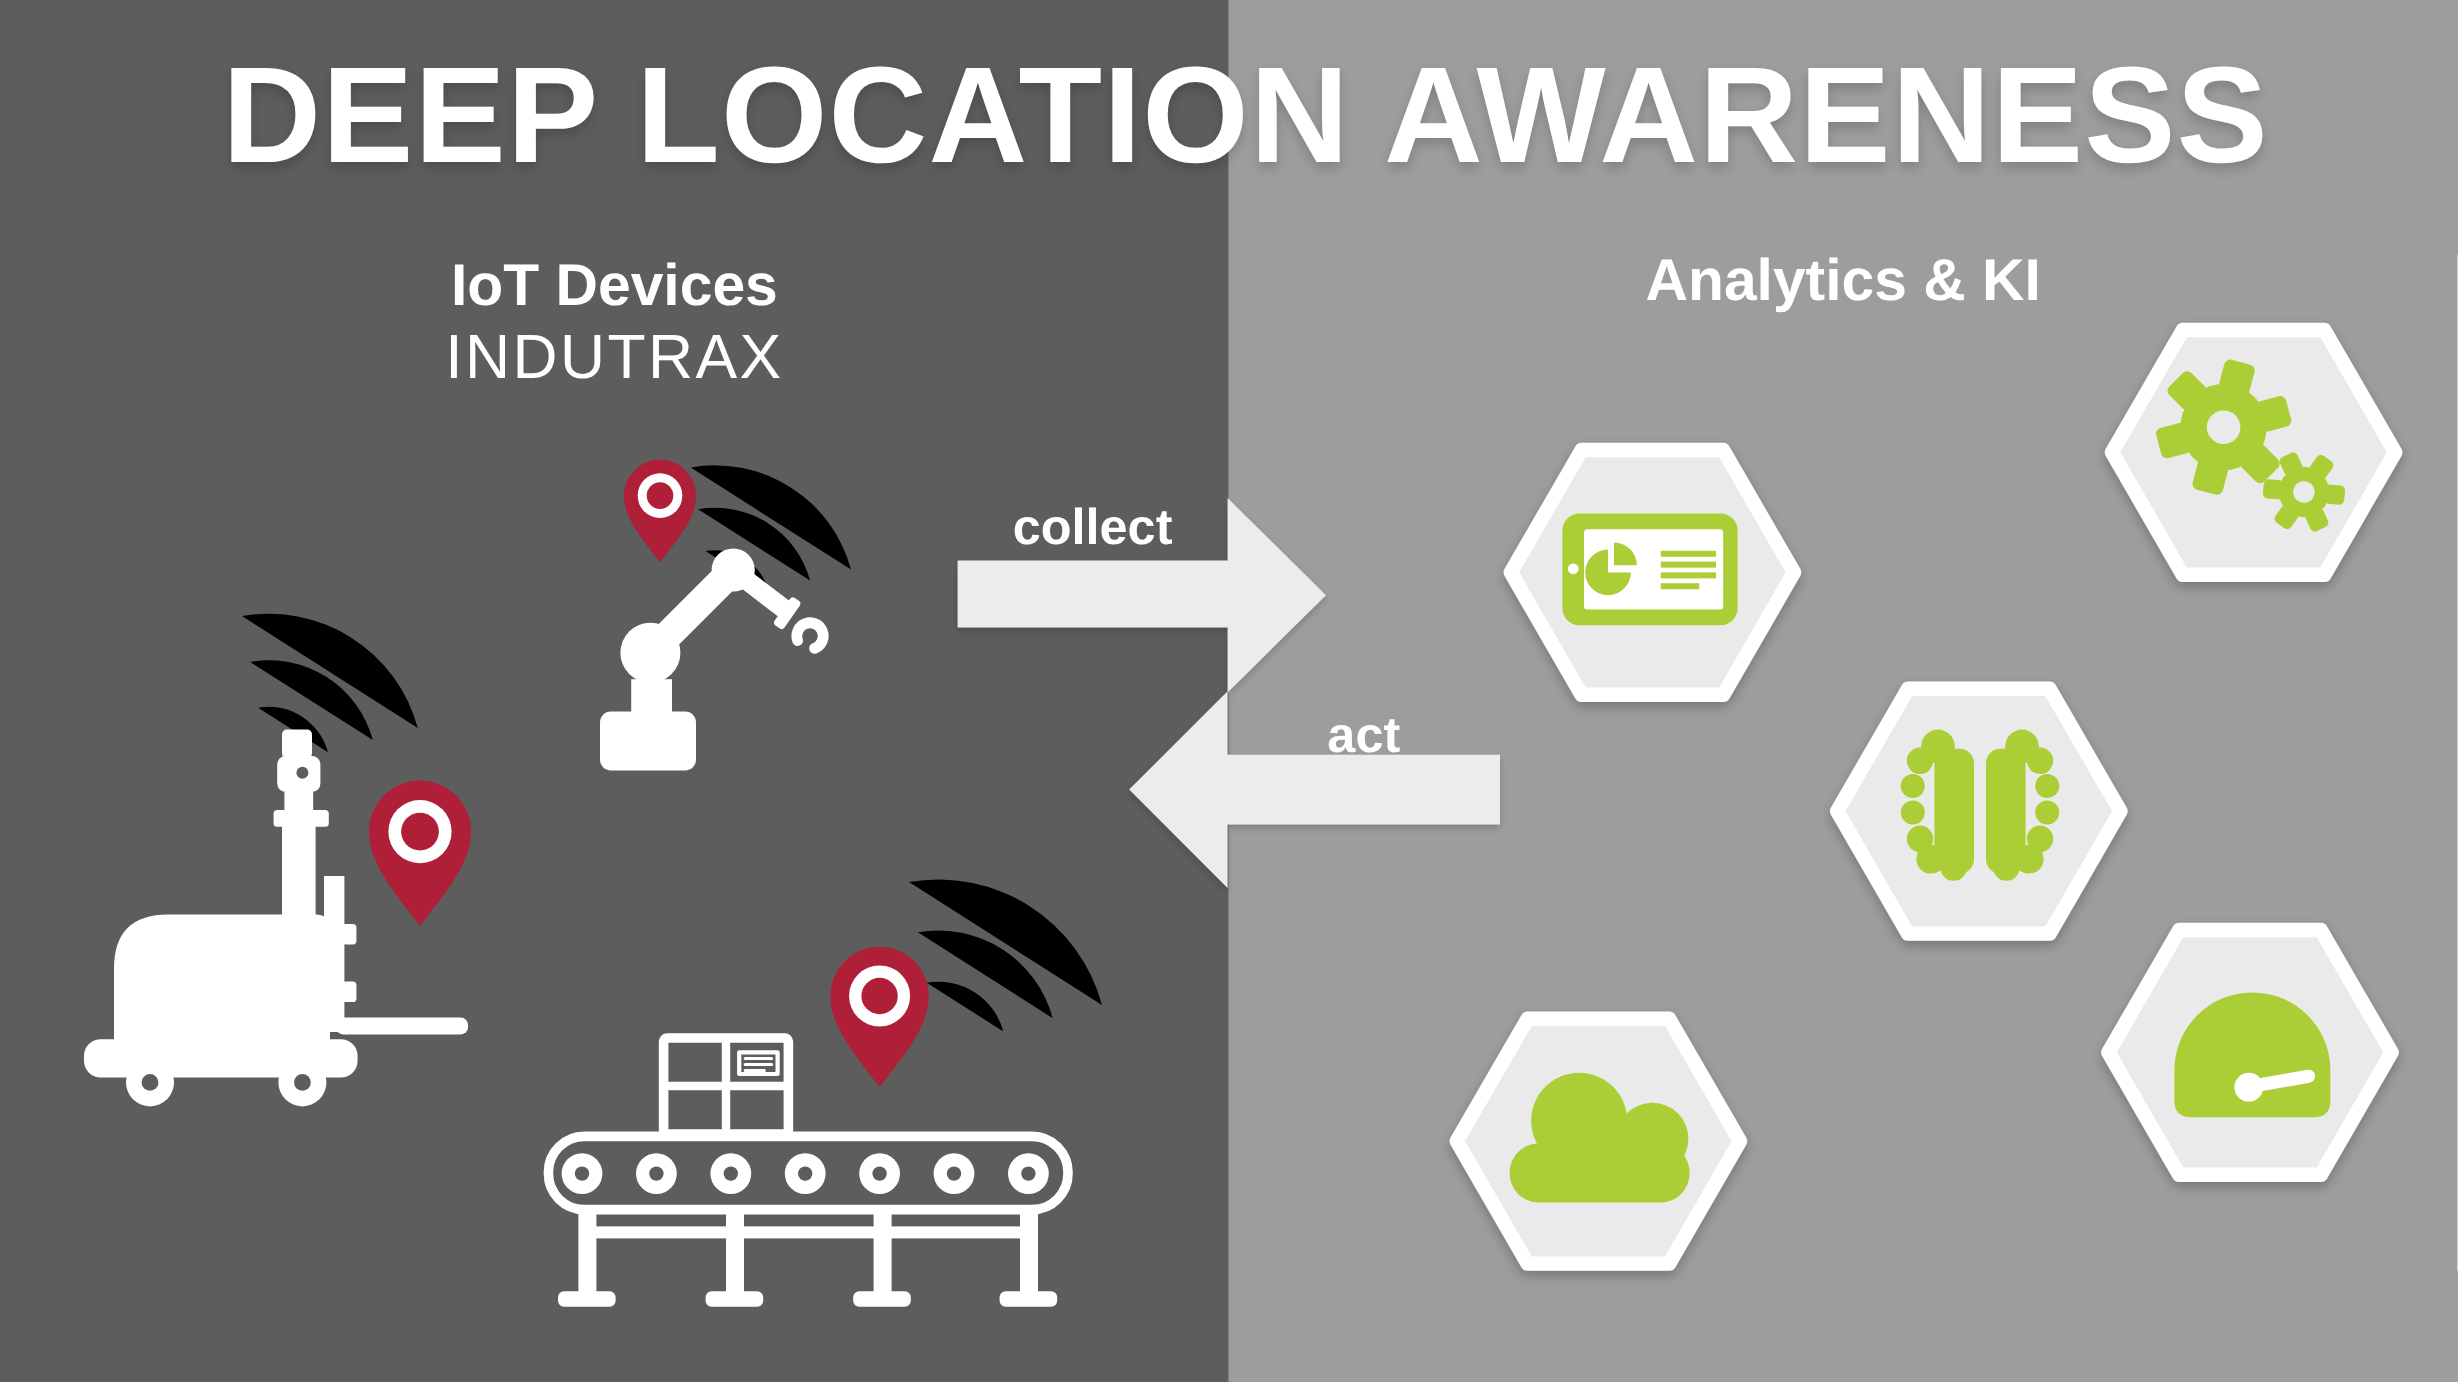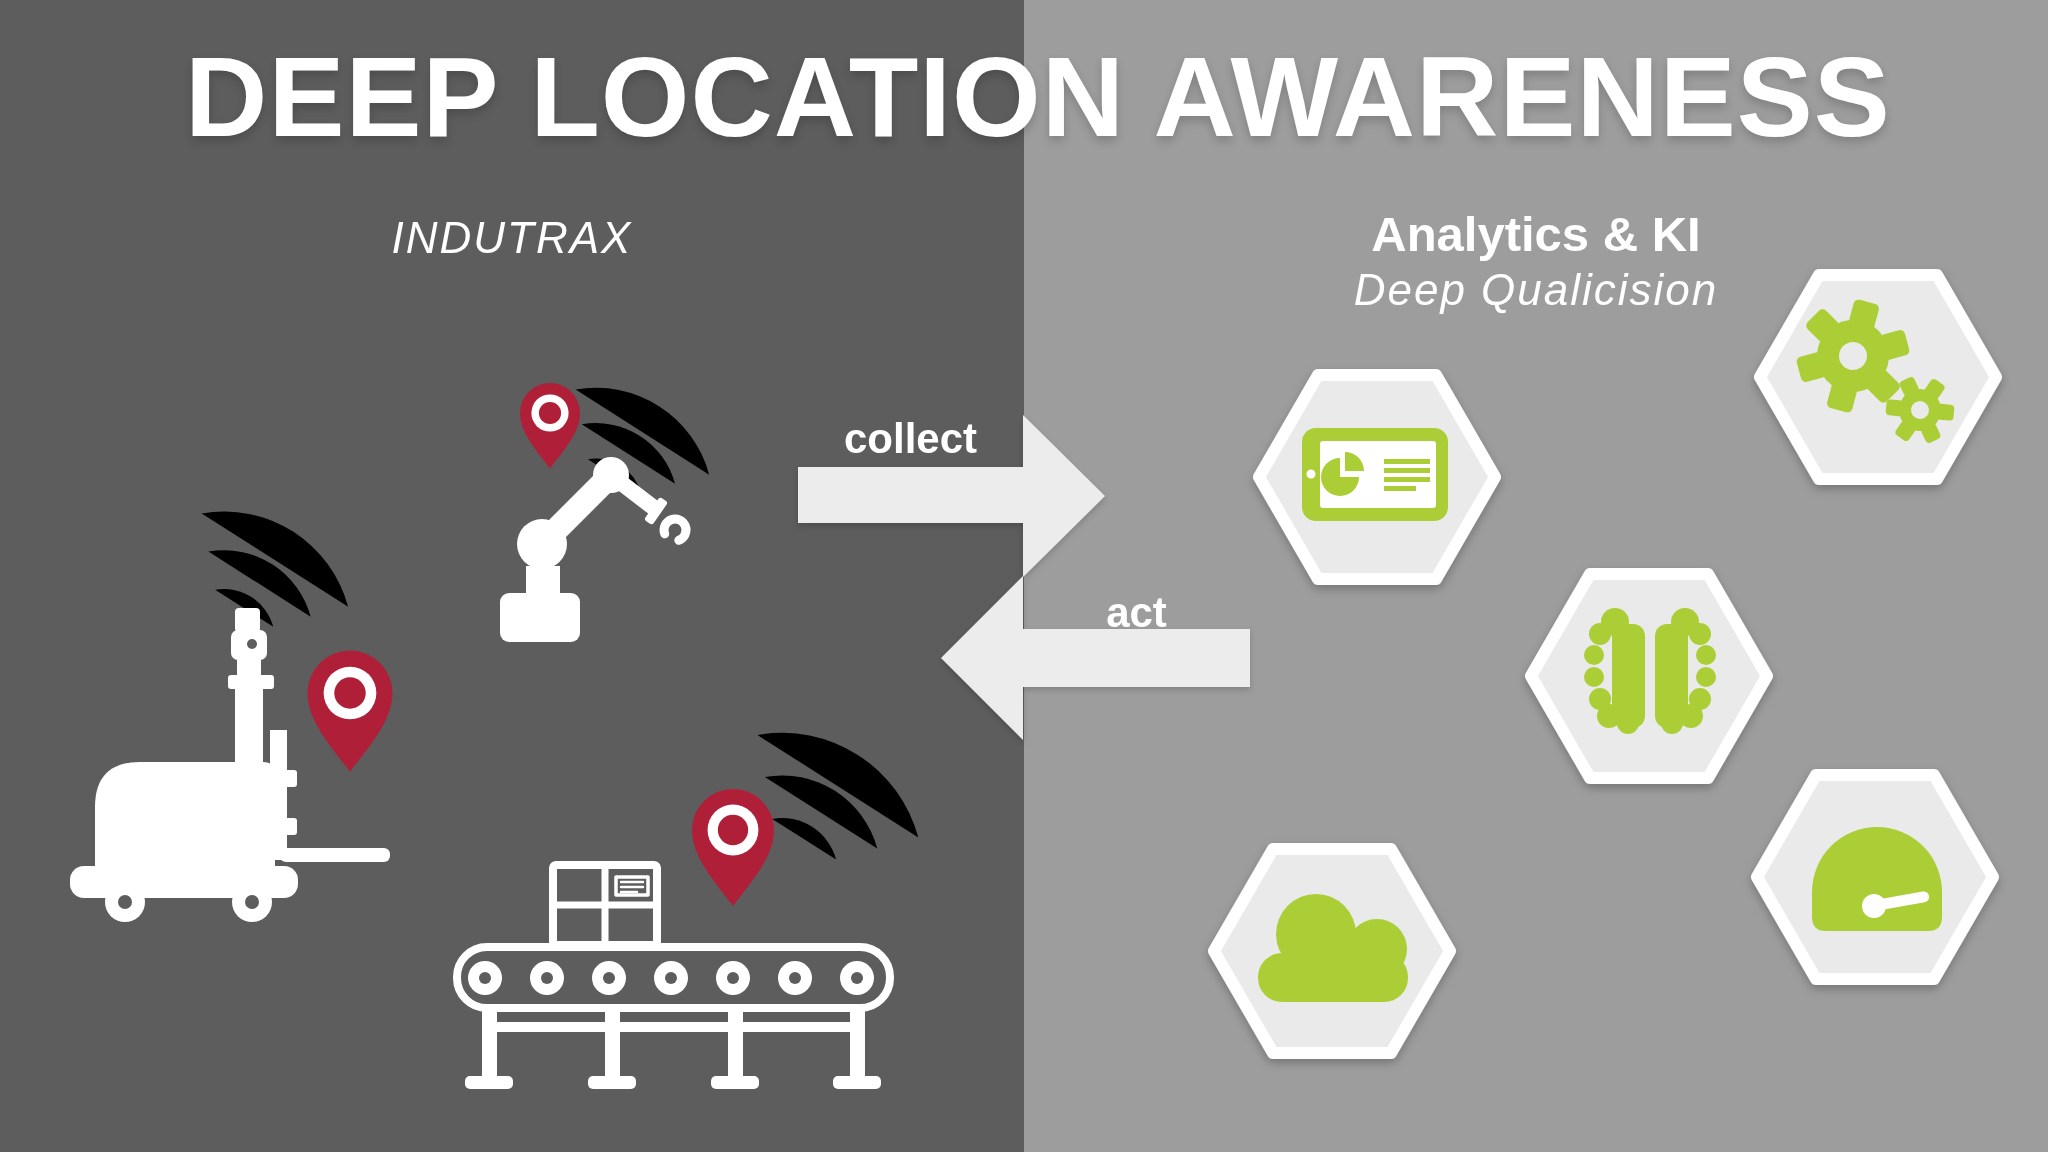--- a/index.html
+++ b/index.html
@@ -13,21 +13,21 @@
   #panel-right{left:1024px;background:var(--bg_right,#9d9d9d);}
   #title{
     position:absolute;top:34px;left:0;width:100%;text-align:center;
     color:#fff;font-size:114px;font-weight:700;letter-spacing:1px;line-height:1.1;
     text-shadow:0 5px 10px rgba(0,0,0,.18);white-space:nowrap;
   }
   .col-head{position:absolute;width:1024px;text-align:center;color:#fff;}
   #head-left{left:0;top:210px;}
   #head-right{left:1024px;top:206px;}
   .col-head .h{font-size:49px;font-weight:700;line-height:1.15;}
-  .col-head .s{font-size:44px;font-weight:400;letter-spacing:2px;line-height:1.25;font-style:italic;}
+  .col-head .s{font-size:52px;font-weight:400;letter-spacing:2px;line-height:1.25;}
   .flow-label{
     position:absolute;color:#fff;font-size:42px;font-weight:700;
     text-align:center;line-height:1;
   }
   #label-collect{left:798px;top:418px;width:225px;}
   #label-act{left:1023px;top:592px;width:227px;}
   #art{position:absolute;left:0;top:0;}
   .fw{fill:#ffffff;}
   .fr{fill:var(--red,#b01f38);}
   .fg{fill:var(--green,#abce36);}
@@ -40,25 +40,25 @@
 </head>
 <body>
 
 <div id="stage">
   <div class="panel" id="panel-left"></div>
   <div class="panel" id="panel-right"></div>
 
   <div id="title">DEEP LOCATION AWARENESS</div>
 
   <div class="col-head" id="head-left">
+    <div class="h">IoT Devices</div>
     <div class="s">INDUTRAX</div>
   </div>
   <div class="col-head" id="head-right">
     <div class="h">Analytics &amp; KI</div>
-    <div class="s">Deep Qualicision</div>
   </div>
 
   <div class="flow-label" id="label-act">act</div>
   <div class="flow-label" id="label-collect">collect</div>
 
   <svg id="art" width="2048" height="1152" viewBox="0 0 2048 1152">
     <defs>
       <filter id="hexshadow" x="-20%" y="-20%" width="140%" height="140%">
         <feDropShadow dx="0" dy="4" stdDeviation="5" flood-color="#000000" flood-opacity="0.25"></feDropShadow>
       </filter>

